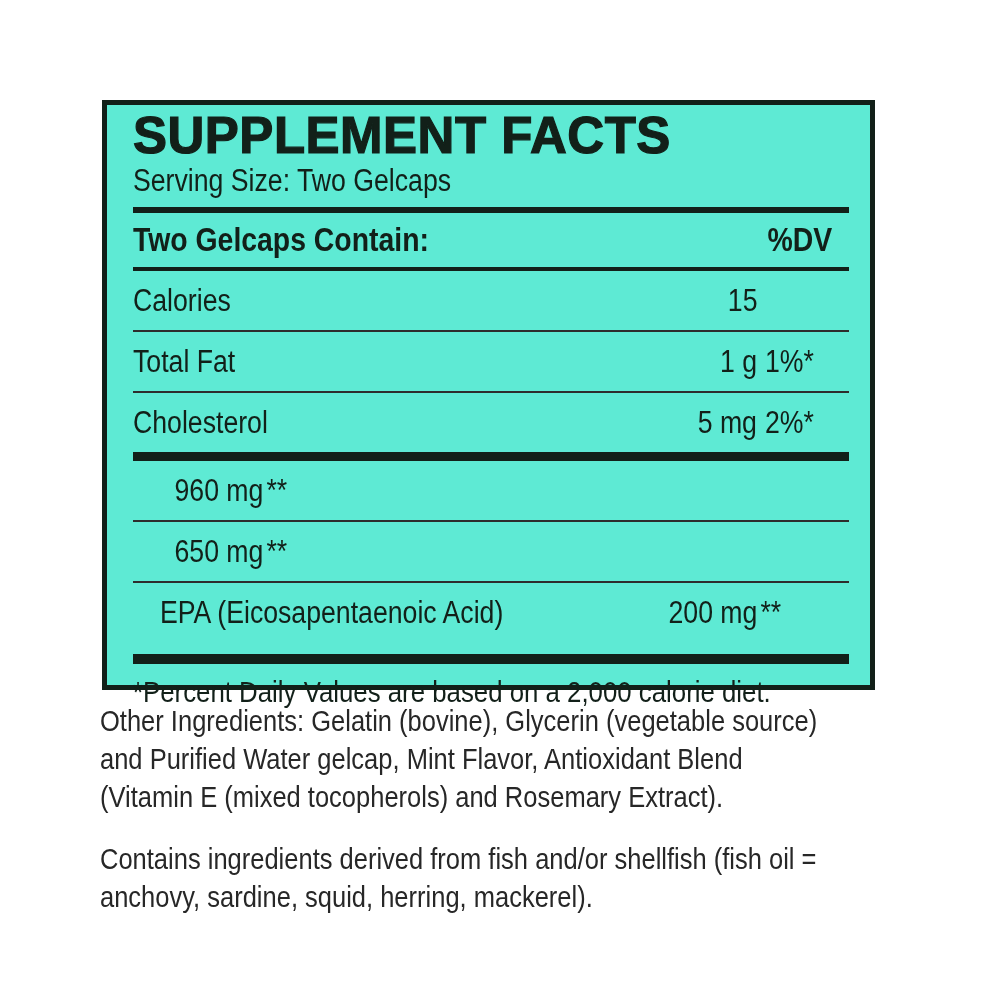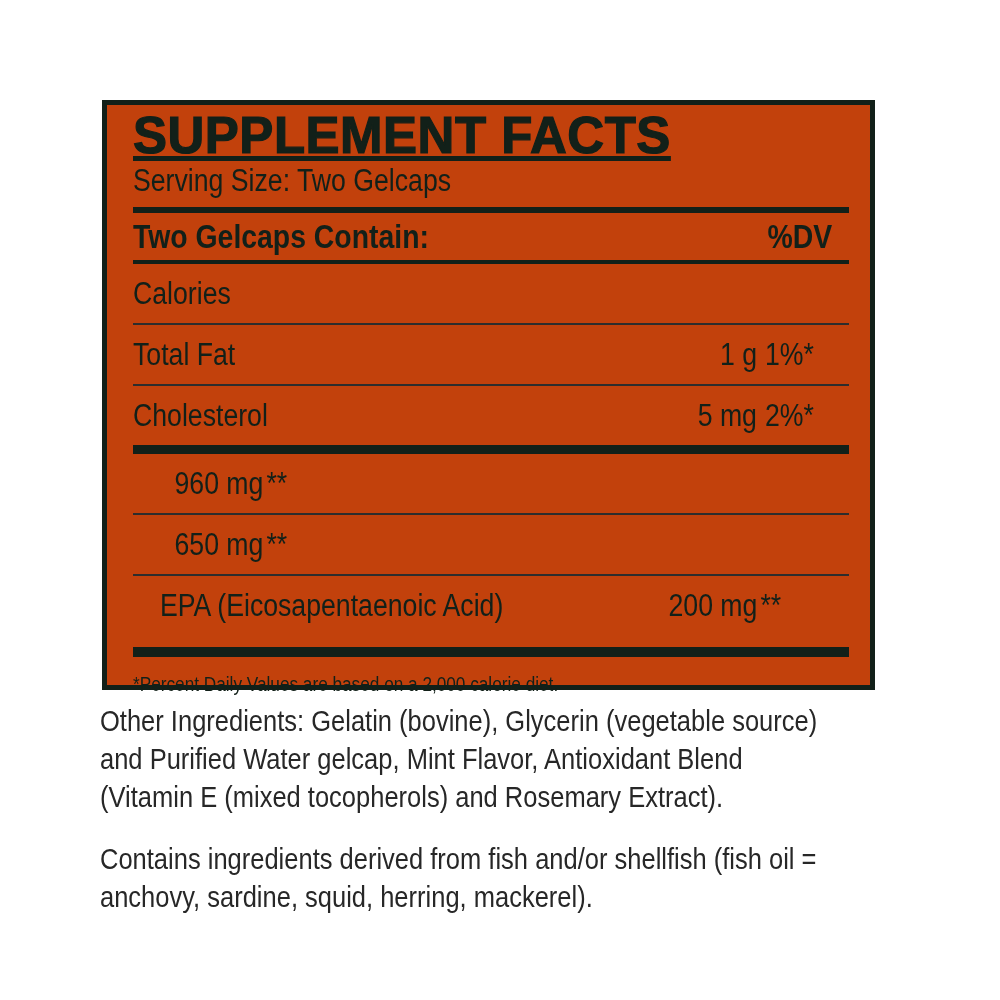--- a/index.html
+++ b/index.html
@@ -15,22 +15,21 @@
   
   .cx  { display: inline-block; transform: scaleX(0.86); transform-origin: 0 50%; white-space: nowrap; }
   .cxr { display: inline-block; transform: scaleX(0.86); transform-origin: 100% 50%; white-space: nowrap; }
 
   .panel {
     position: absolute;
     left: 102px; top: 100px;
     width: 773px; height: 590px;
     border: 5px solid #122019;
     padding: 2px 21px 0 26px;
-    background: #c2410c;
-    text-decoration: underline;
+    background: #5eead4;
   }
 
   .title {
     font-size: 51px;
     line-height: 54px;
     font-weight: 700;
     letter-spacing: 0.5px;
     -webkit-text-stroke: 1.2px #122019;
     margin-top: 2px;
   }
@@ -38,35 +37,35 @@
   .serving-line { font-size: 31px; line-height: 36px; }
 
   .bar { background: #122019; }
   .bar-top  { height: 6px;  margin-top: 8px; }
   .rule-med { height: 4px;  background: #122019; }
   .sep      { height: 2px;  background: #2d2d2d; }
   .bar-mid  { height: 9px; }
   .bar-foot { height: 10px; margin-top: 12px; }
 
   .hdr {
-    height: 47px;
+    height: 54px;
     display: flex; align-items: center;
     font-weight: 700; font-size: 33px;
   }
   .row {
     height: 59px;
     display: flex; align-items: center;
     font-size: 31px;
   }
   .lbl { flex: 1 1 auto; overflow: visible; }
   .amt { flex: 0 0 130px; text-align: right; }
   .dv  { flex: 0 0 92px;  text-align: left; }
   .indent { padding-left: 27px; }
 
-  .footnotes { margin-top: 9px; font-size: 20px; line-height: 37px; }
+  .footnotes { margin-top: 9px; font-size: 30px; line-height: 37px; }
 
   .paragraphs {
     position: absolute;
     left: 100px; top: 702px;
     width: 1000px;
     font-size: 30px;
     line-height: 38px;
     color: #272727;
   }
   .para {
@@ -99,20 +98,23 @@
       <span class="cxr">%DV</span>
     </div>
   </div>
 
   <div class="rule-med"></div>
 
   <div class="row">
     <div class="lbl">
       <span class="cx">Calories</span>
     </div>
+    <div class="amt">
+      <span class="cxr">15</span>
+    </div>
     <div class="dv">
       <span class="cxr"></span>
     </div>
   </div>
 
   <div class="sep"></div>
 
   <div class="row">
     <div class="lbl">
       <span class="cx">Total Fat</span>

